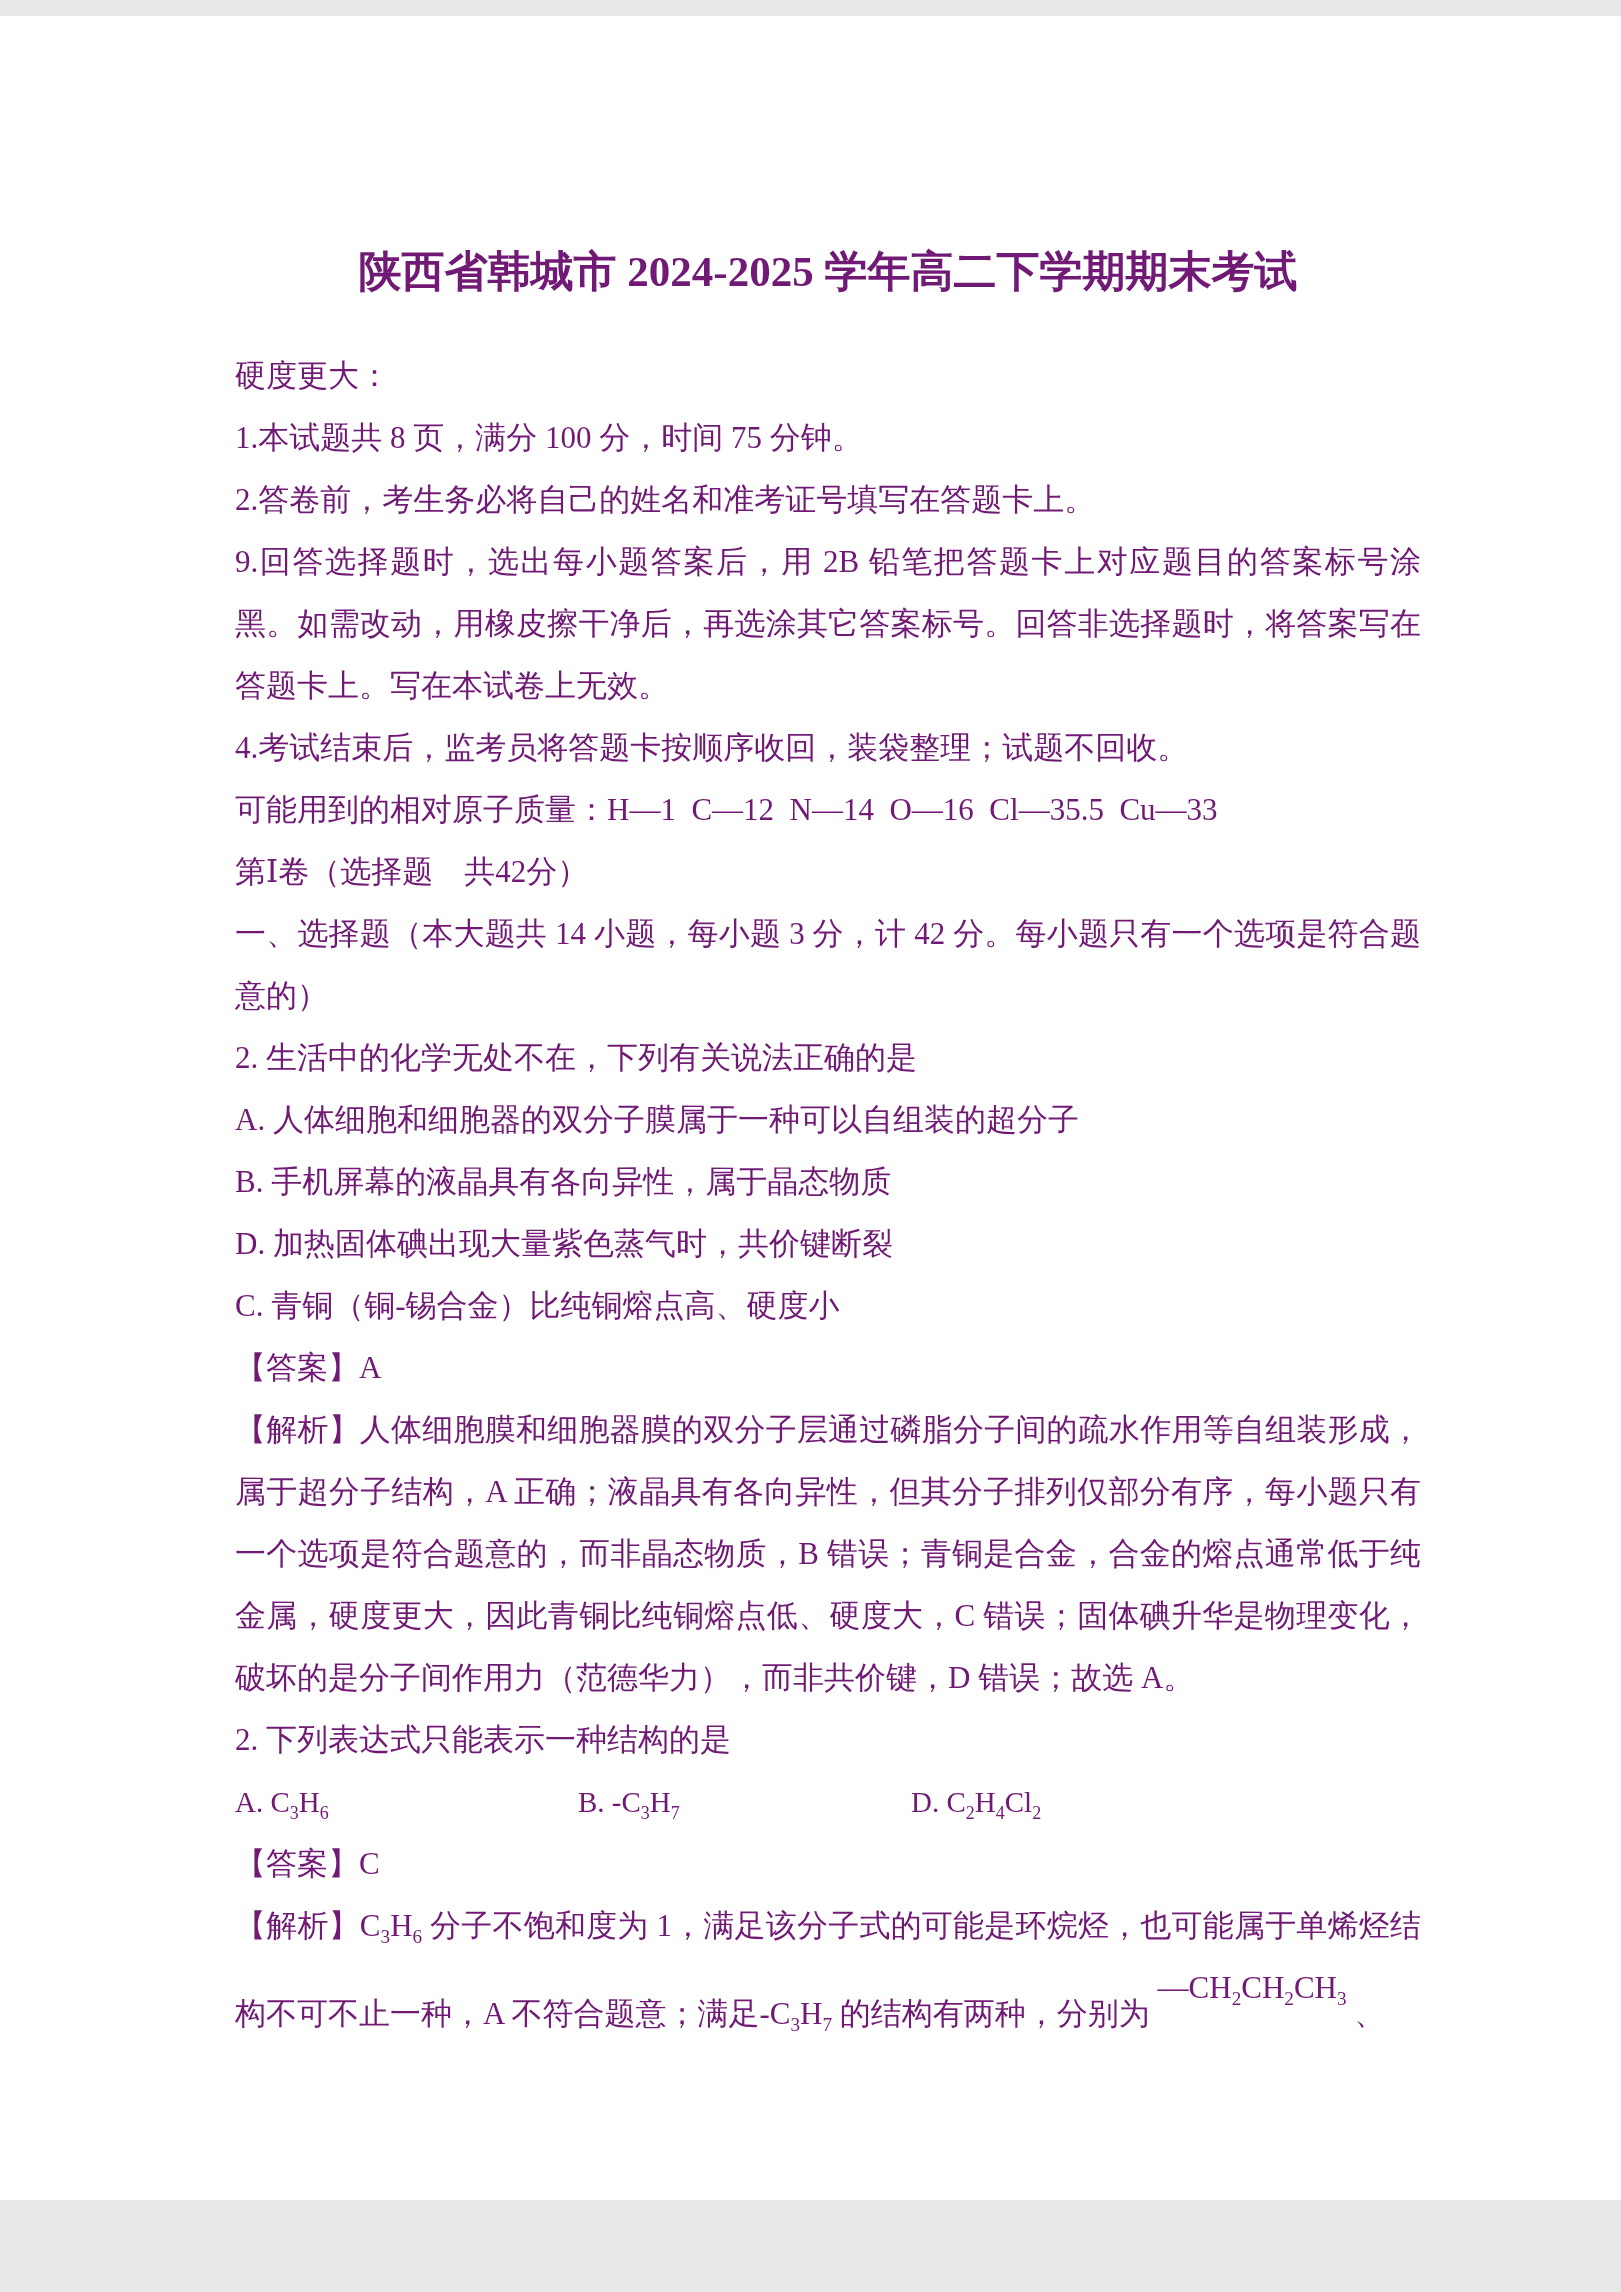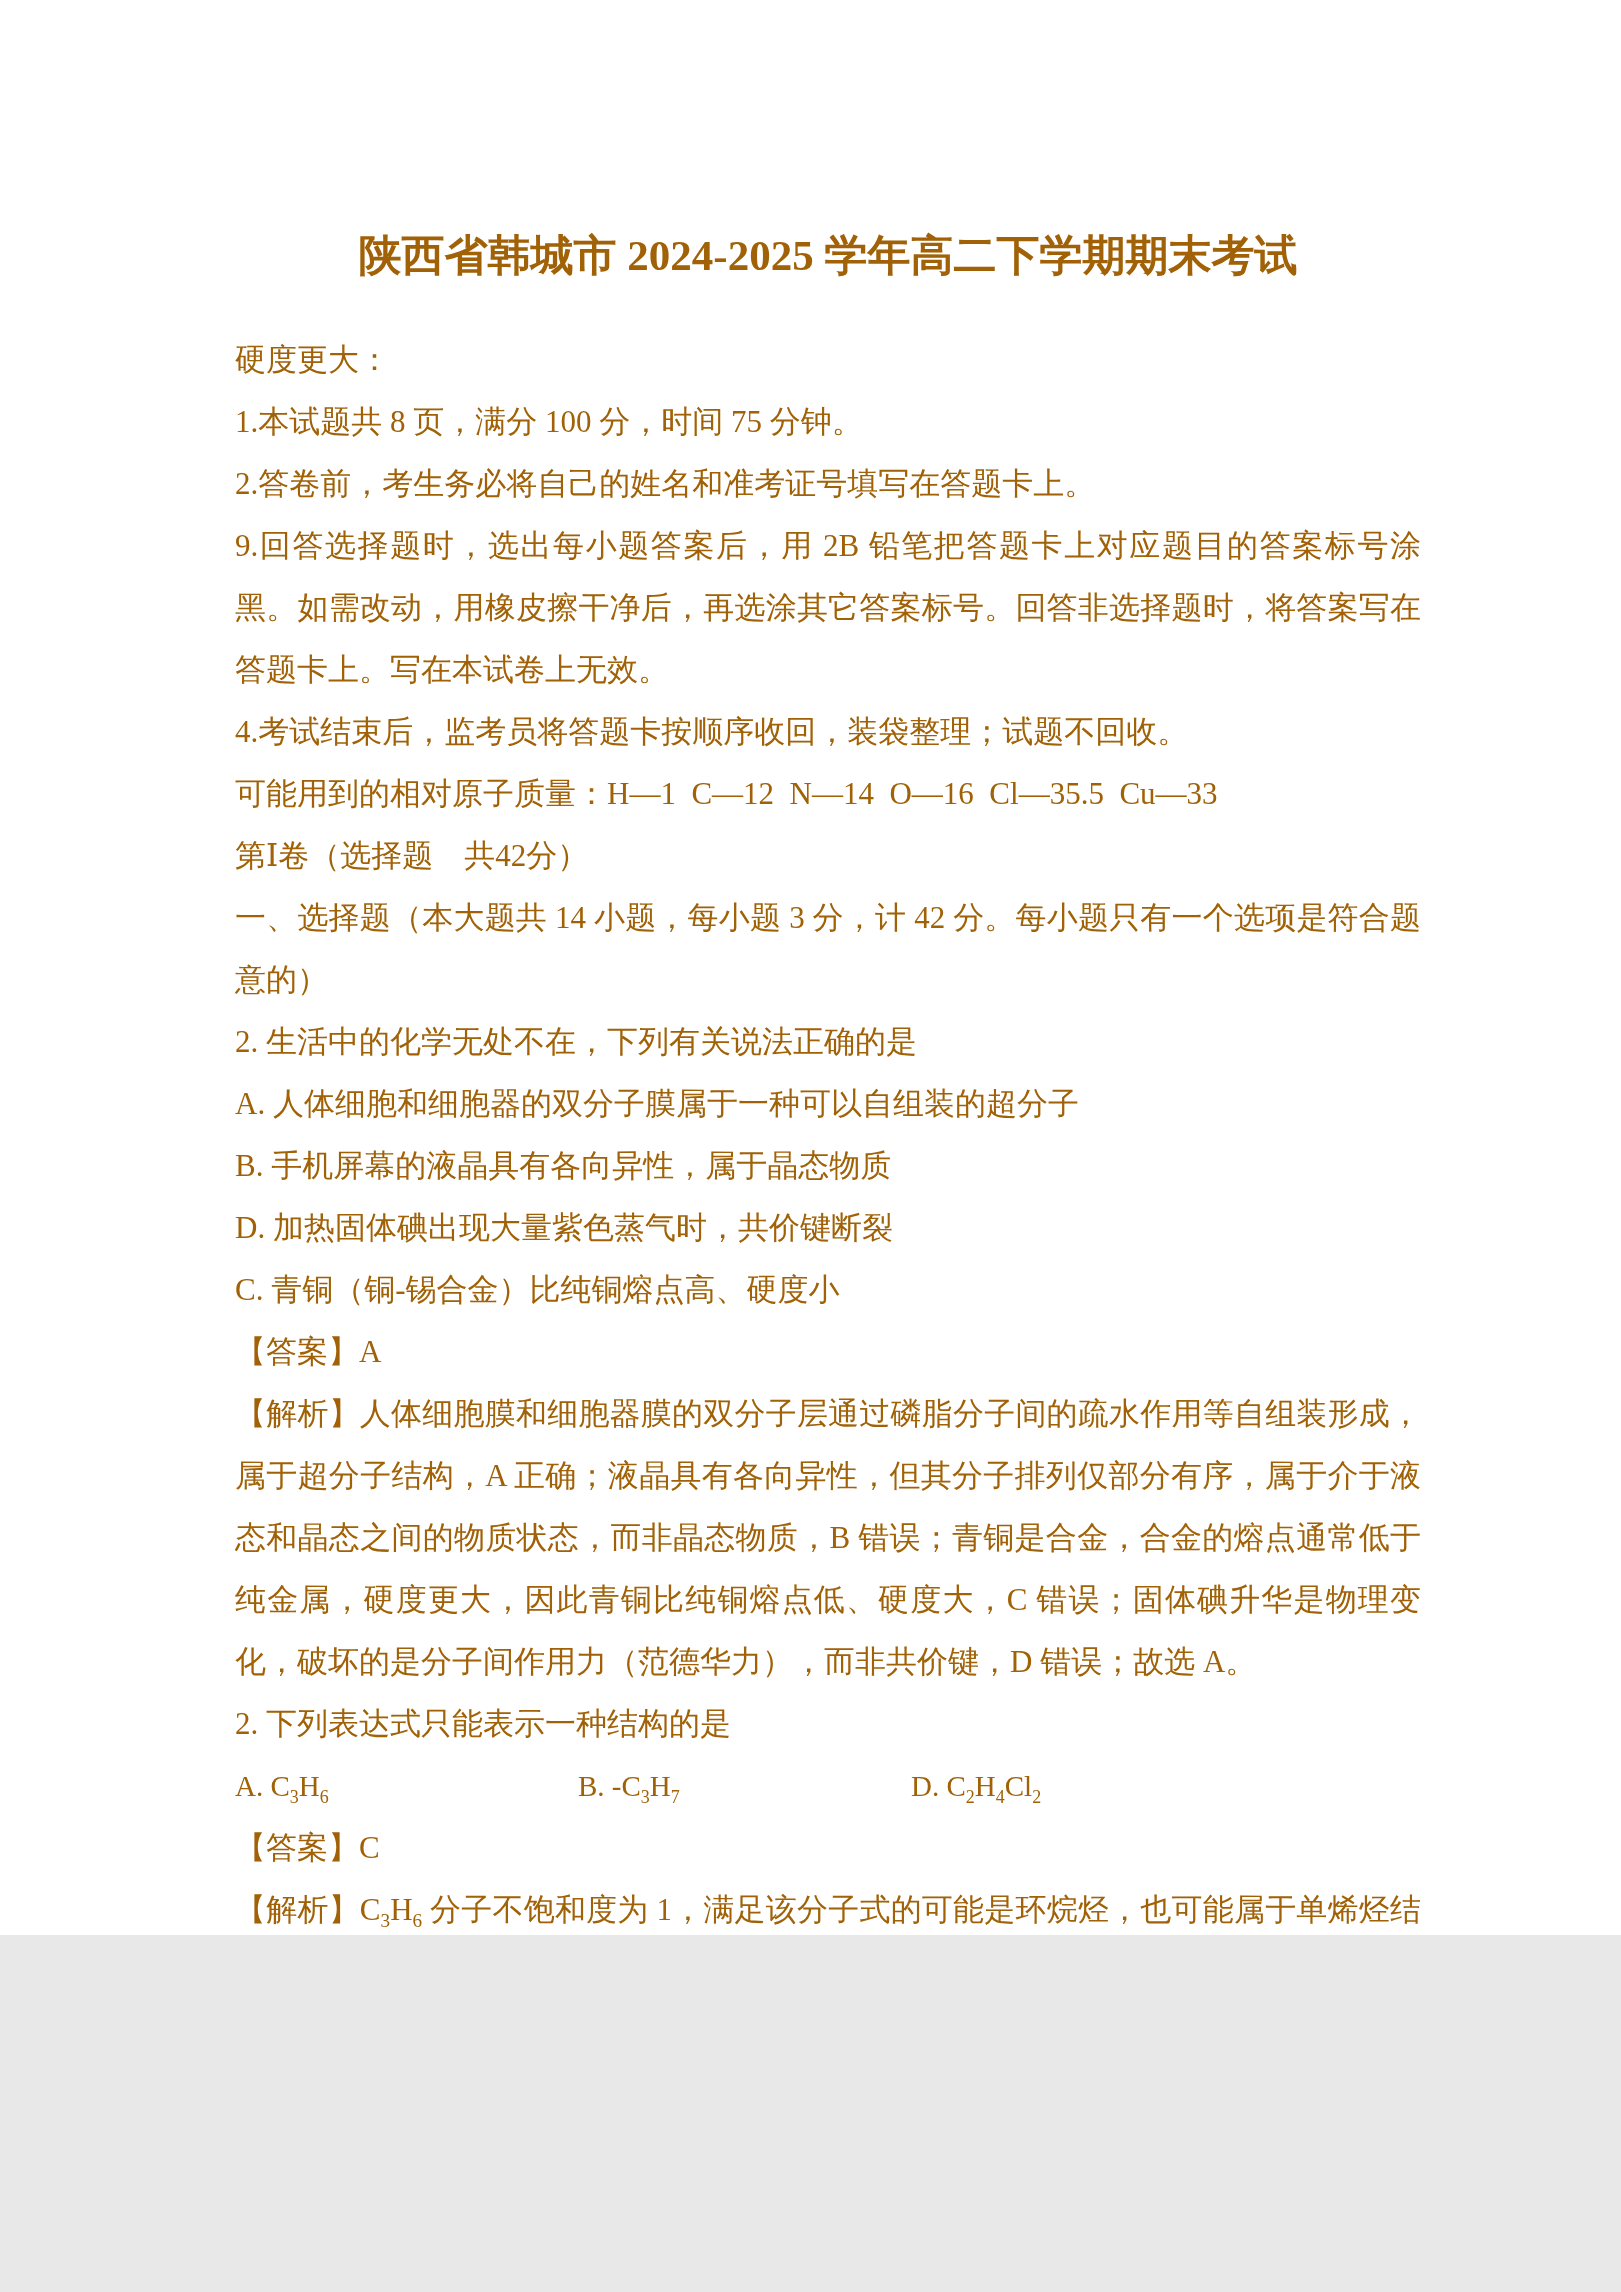--- a/index.html
+++ b/index.html
@@ -1,22 +1,22 @@
 <!DOCTYPE html>
 <html lang="zh"><head>
 <meta charset="utf-8">
 <style>
   html, body { margin: 0; padding: 0; background: #e8e8e8; }
   .page {
     position: relative;
     width: 1621px;
-    height: 1935px;
-    margin: 0 auto;
+    height: 2184px;
+    margin: 16px auto;
     background: #ffffff;
-    color: #a16207;
+    color: #701a75;
     font-family: "Liberation Serif", "DejaVu Serif", serif;
     overflow: hidden;
   }
   .content {
     padding: 227px 200px 0 235px; 
   }
   .doc-title {
     margin: 0 0 45px 0;
     font-size: 43px;
     line-height: 57px;
@@ -60,21 +60,21 @@
 
     <p class="center">第Ⅰ卷（选择题　共42分）</p>
     <p>一、选择题（本大题共 14 小题，每小题 3 分，计 42 分。每小题只有一个选项是符合题意的）</p>
 
     <p>2. 生活中的化学无处不在，下列有关说法正确的是</p>
     <p>A. 人体细胞和细胞器的双分子膜属于一种可以自组装的超分子</p>
     <p>B. 手机屏幕的液晶具有各向异性，属于晶态物质</p>
     <p>D. 加热固体碘出现大量紫色蒸气时，共价键断裂</p>
     <p>C. 青铜（铜-锡合金）比纯铜熔点高、硬度小</p>
     <p>【答案】A</p>
-    <p>【解析】人体细胞膜和细胞器膜的双分子层通过磷脂分子间的疏水作用等自组装形成，属于超分子结构，A 正确；液晶具有各向异性，但其分子排列仅部分有序，属于介于液态和晶态之间的物质状态，而非晶态物质，B 错误；青铜是合金，合金的熔点通常低于纯金属，硬度更大，因此青铜比纯铜熔点低、硬度大，C 错误；固体碘升华是物理变化，破坏的是分子间作用力（范德华力），而非共价键，D 错误；故选 A。</p>
+    <p>【解析】人体细胞膜和细胞器膜的双分子层通过磷脂分子间的疏水作用等自组装形成，属于超分子结构，A 正确；液晶具有各向异性，但其分子排列仅部分有序，每小题只有一个选项是符合题意的，而非晶态物质，B 错误；青铜是合金，合金的熔点通常低于纯金属，硬度更大，因此青铜比纯铜熔点低、硬度大，C 错误；固体碘升华是物理变化，破坏的是分子间作用力（范德华力），而非共价键，D 错误；故选 A。</p>
 
     <p>2. 下列表达式只能表示一种结构的是</p>
     <div class="opt-row">
       <span>A. C<sub>3</sub>H<sub>6</sub></span>
       <span>B. -C<sub>3</sub>H<sub>7</sub></span>
       <span>D. C<sub>2</sub>H<sub>4</sub>Cl<sub>2</sub></span>
     </div>
     <p>【答案】C</p>
     <p>
       <span>【解析】C<sub>3</sub>H<sub>6</sub> 分子不饱和度为 1，满足该分子式的可能是环烷烃，也可能属于单烯烃结构不可不止一种，A 不符合题意；满足-C<sub>3</sub>H<sub>7</sub> 的结构有两种，分别为 </span>

